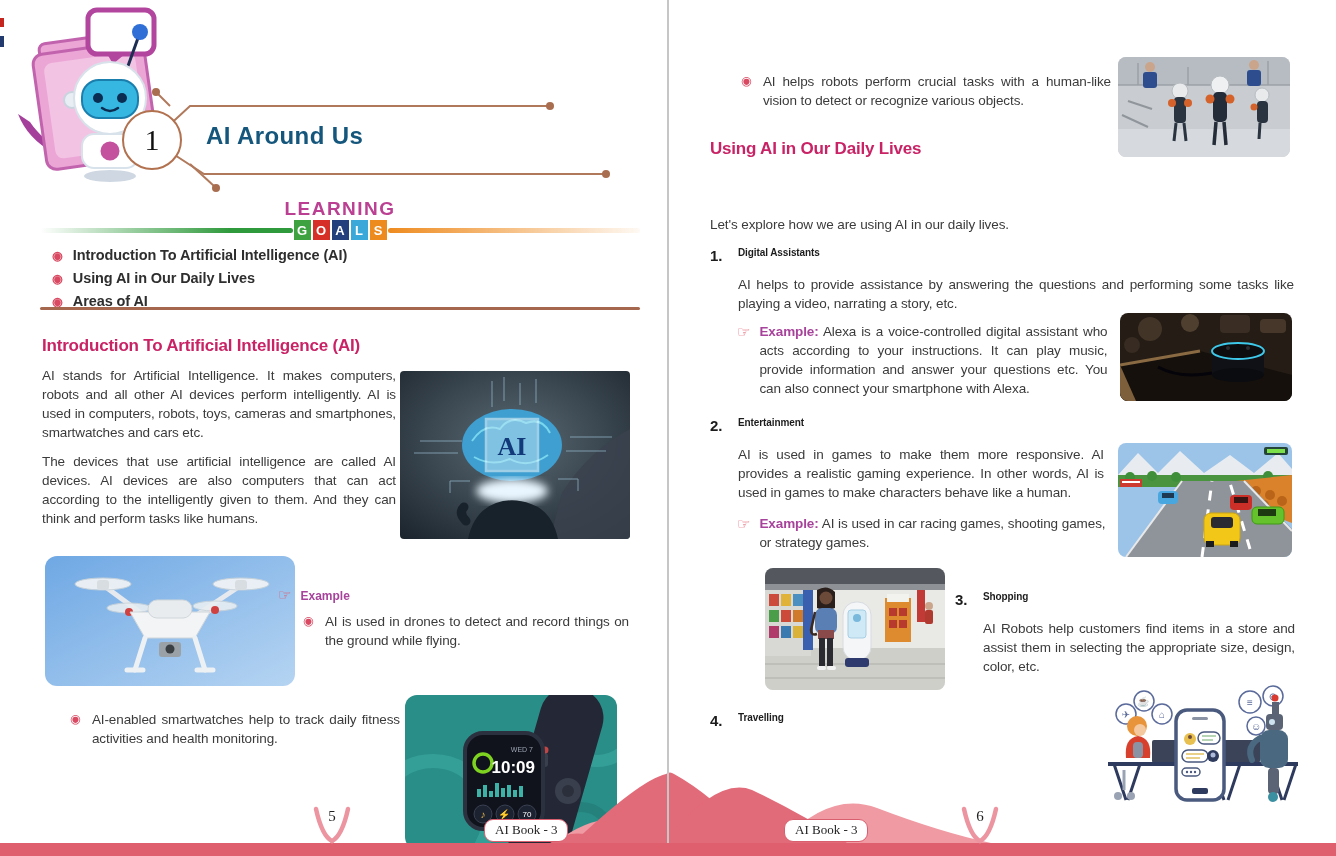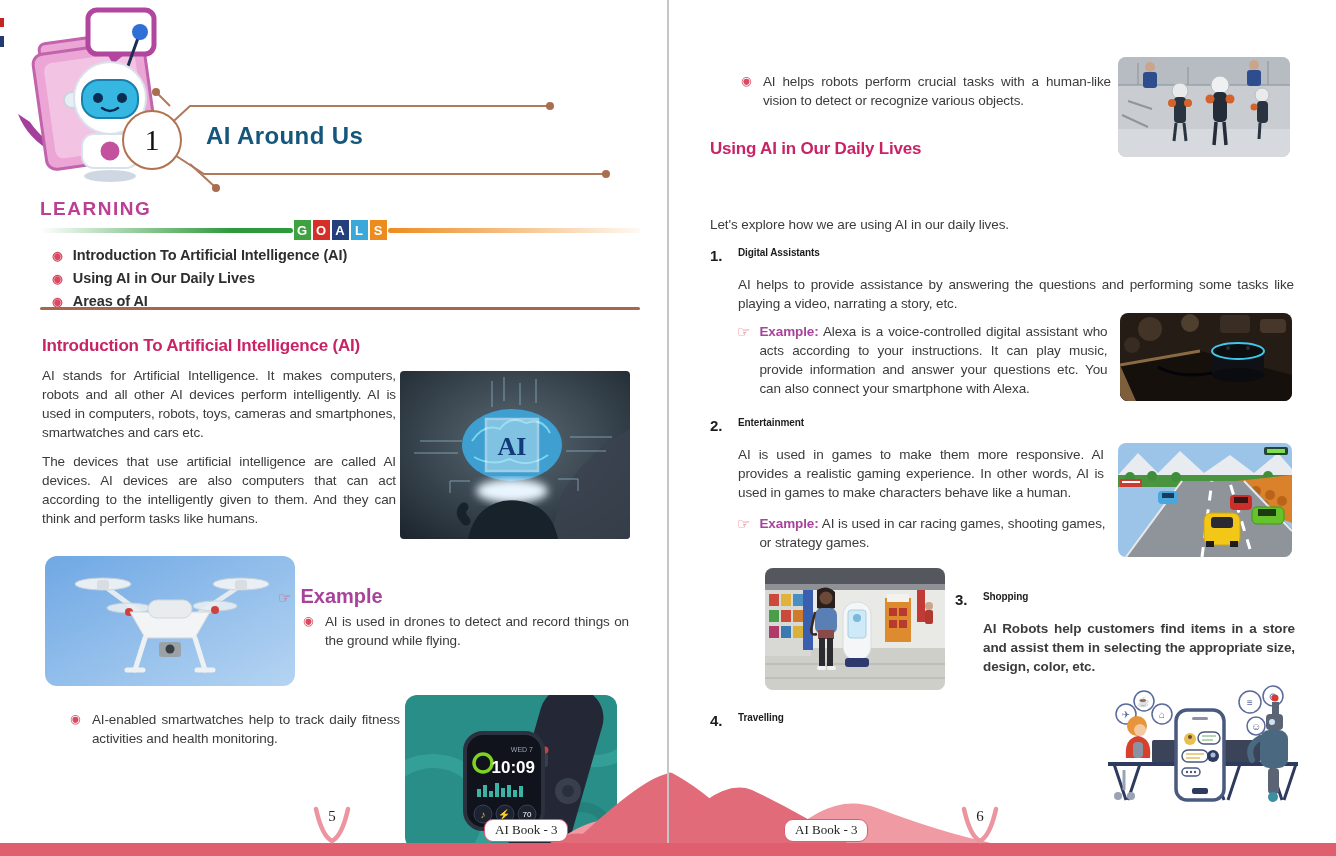--- a/index.html
+++ b/index.html
@@ -21,21 +21,21 @@
   .hand-ico{color:#e0566b;font-size:15px;line-height:1.3;flex:0 0 auto;}
   .ex-label{font-weight:bold;color:#a8439c;}
 
   
   .ch-circle{left:122px;top:110px;width:56px;height:56px;border-radius:50%;
              border:2px solid #b2714f;background:#fff;display:flex;align-items:center;justify-content:center;
              font-family:"Liberation Serif",serif;font-size:30px;color:#101010;z-index:3;}
   .ch-title{left:206px;top:122px;font-size:24px;font-weight:bold;color:#14567c;letter-spacing:.4px;z-index:3;}
 
   .learning{left:40px;top:199px;width:600px;}
-  .learning-word{text-align:left;color:#bb3f92;font-size:19px;font-weight:bold;letter-spacing:1.5px;line-height:1;}
+  .learning-word{text-align:center;color:#bb3f92;font-size:19px;font-weight:bold;letter-spacing:1.5px;line-height:1;}
   .goals-row{display:flex;align-items:center;margin-top:2px;}
   .gline{flex:1;height:5px;border-radius:3px;}
   .gline.green{background:linear-gradient(90deg, rgba(61,162,63,0), #2f9a3c 75%);}
   .gline.orange{background:linear-gradient(90deg, #ee8b1f, rgba(238,139,31,0.05));}
   .goal-letter{width:17px;height:20px;margin:0 1px;color:#fff;font-weight:bold;font-size:13px;
                display:flex;align-items:center;justify-content:center;}
   .g0{background:#3da23f;} .g1{background:#d52f27;} .g2{background:#233f7c;} .g3{background:#3aa8d8;} .g4{background:#ee8b1f;}
 
   .goals-list{left:52px;top:247px;}
   .goal-item{display:flex;gap:10px;margin-bottom:5px;font-size:14.5px;font-weight:bold;color:#2e2e2e;letter-spacing:-.1px;}
@@ -202,21 +202,21 @@
           <path d="M100,82 L90,114 M150,82 L160,114"></path>
           <path d="M82,114 L98,114 M152,114 L168,114"></path>
         </g>
         <rect x="114" y="86" width="22" height="15" rx="3" fill="#9aa2a8"></rect>
         <circle cx="125" cy="93" r="4.5" fill="#3a3f44"></circle>
       </svg>
     </div>
 
     <div class="abs" style="left:278px;top:585px;display:flex;gap:9px;align-items:baseline;">
       <span class="hand-ico">☞</span>
-      <span class="ex-label" style="font-size:20px;">Example</span>
+      <span class="ex-label" style="font-size:12px;">Example</span>
     </div>
 
     <div class="abs bullet-row" style="left:303px;top:612px;width:326px;">
       <span class="bullet-ico">◉</span>
       <span class="para">AI is used in drones to detect and record things on the ground while flying.</span>
     </div>
 
     <div class="abs bullet-row" style="left:70px;top:710px;width:330px;">
       <span class="bullet-ico">◉</span>
       <span class="para">AI-enabled smartwatches help to track daily fitness activities and health monitoring.</span>
@@ -471,21 +471,21 @@
             <rect x="62" y="70" width="6" height="28" fill="#2a2a30"></rect>
           <rect x="52" y="98" width="9" height="4" rx="2" fill="#f2f2f2"></rect>
             <rect x="62" y="98" width="9" height="4" rx="2" fill="#f2f2f2"></rect>
           <path d="M50,44 L46,62 Q46,68 52,66" stroke="#3a2a20" stroke-width="2.5" fill="none"></path>
         </g>
       </svg>
     </div>
 
     <div class="abs num" style="left:287px;top:591px;">3.</div>
     <div class="abs item-title" style="left:315px;top:591px;">Shopping</div>
-    <div class="abs para" style="left:315px;top:619px;width:312px;font-weight:bold;">AI Robots help customers find items in a store and assist them in selecting the appropriate size, design, color, etc.</div>
+    <div class="abs para" style="left:315px;top:619px;width:312px;">AI Robots help customers find items in a store and assist them in selecting the appropriate size, design, color, etc.</div>
 
     <div class="abs num" style="left:42px;top:712px;">4.</div>
     <div class="abs item-title" style="left:70px;top:712px;">Travelling</div>
 
     <div class="abs" style="left:432px;top:684px;">
       <svg width="204" height="120" viewBox="0 0 204 120">
         <g stroke="#5a6a9a" fill="#ffffff" stroke-width="1.5">
           <circle cx="26" cy="30" r="10"></circle>
             <circle cx="44" cy="17" r="10"></circle>
             <circle cx="62" cy="30" r="10"></circle>

